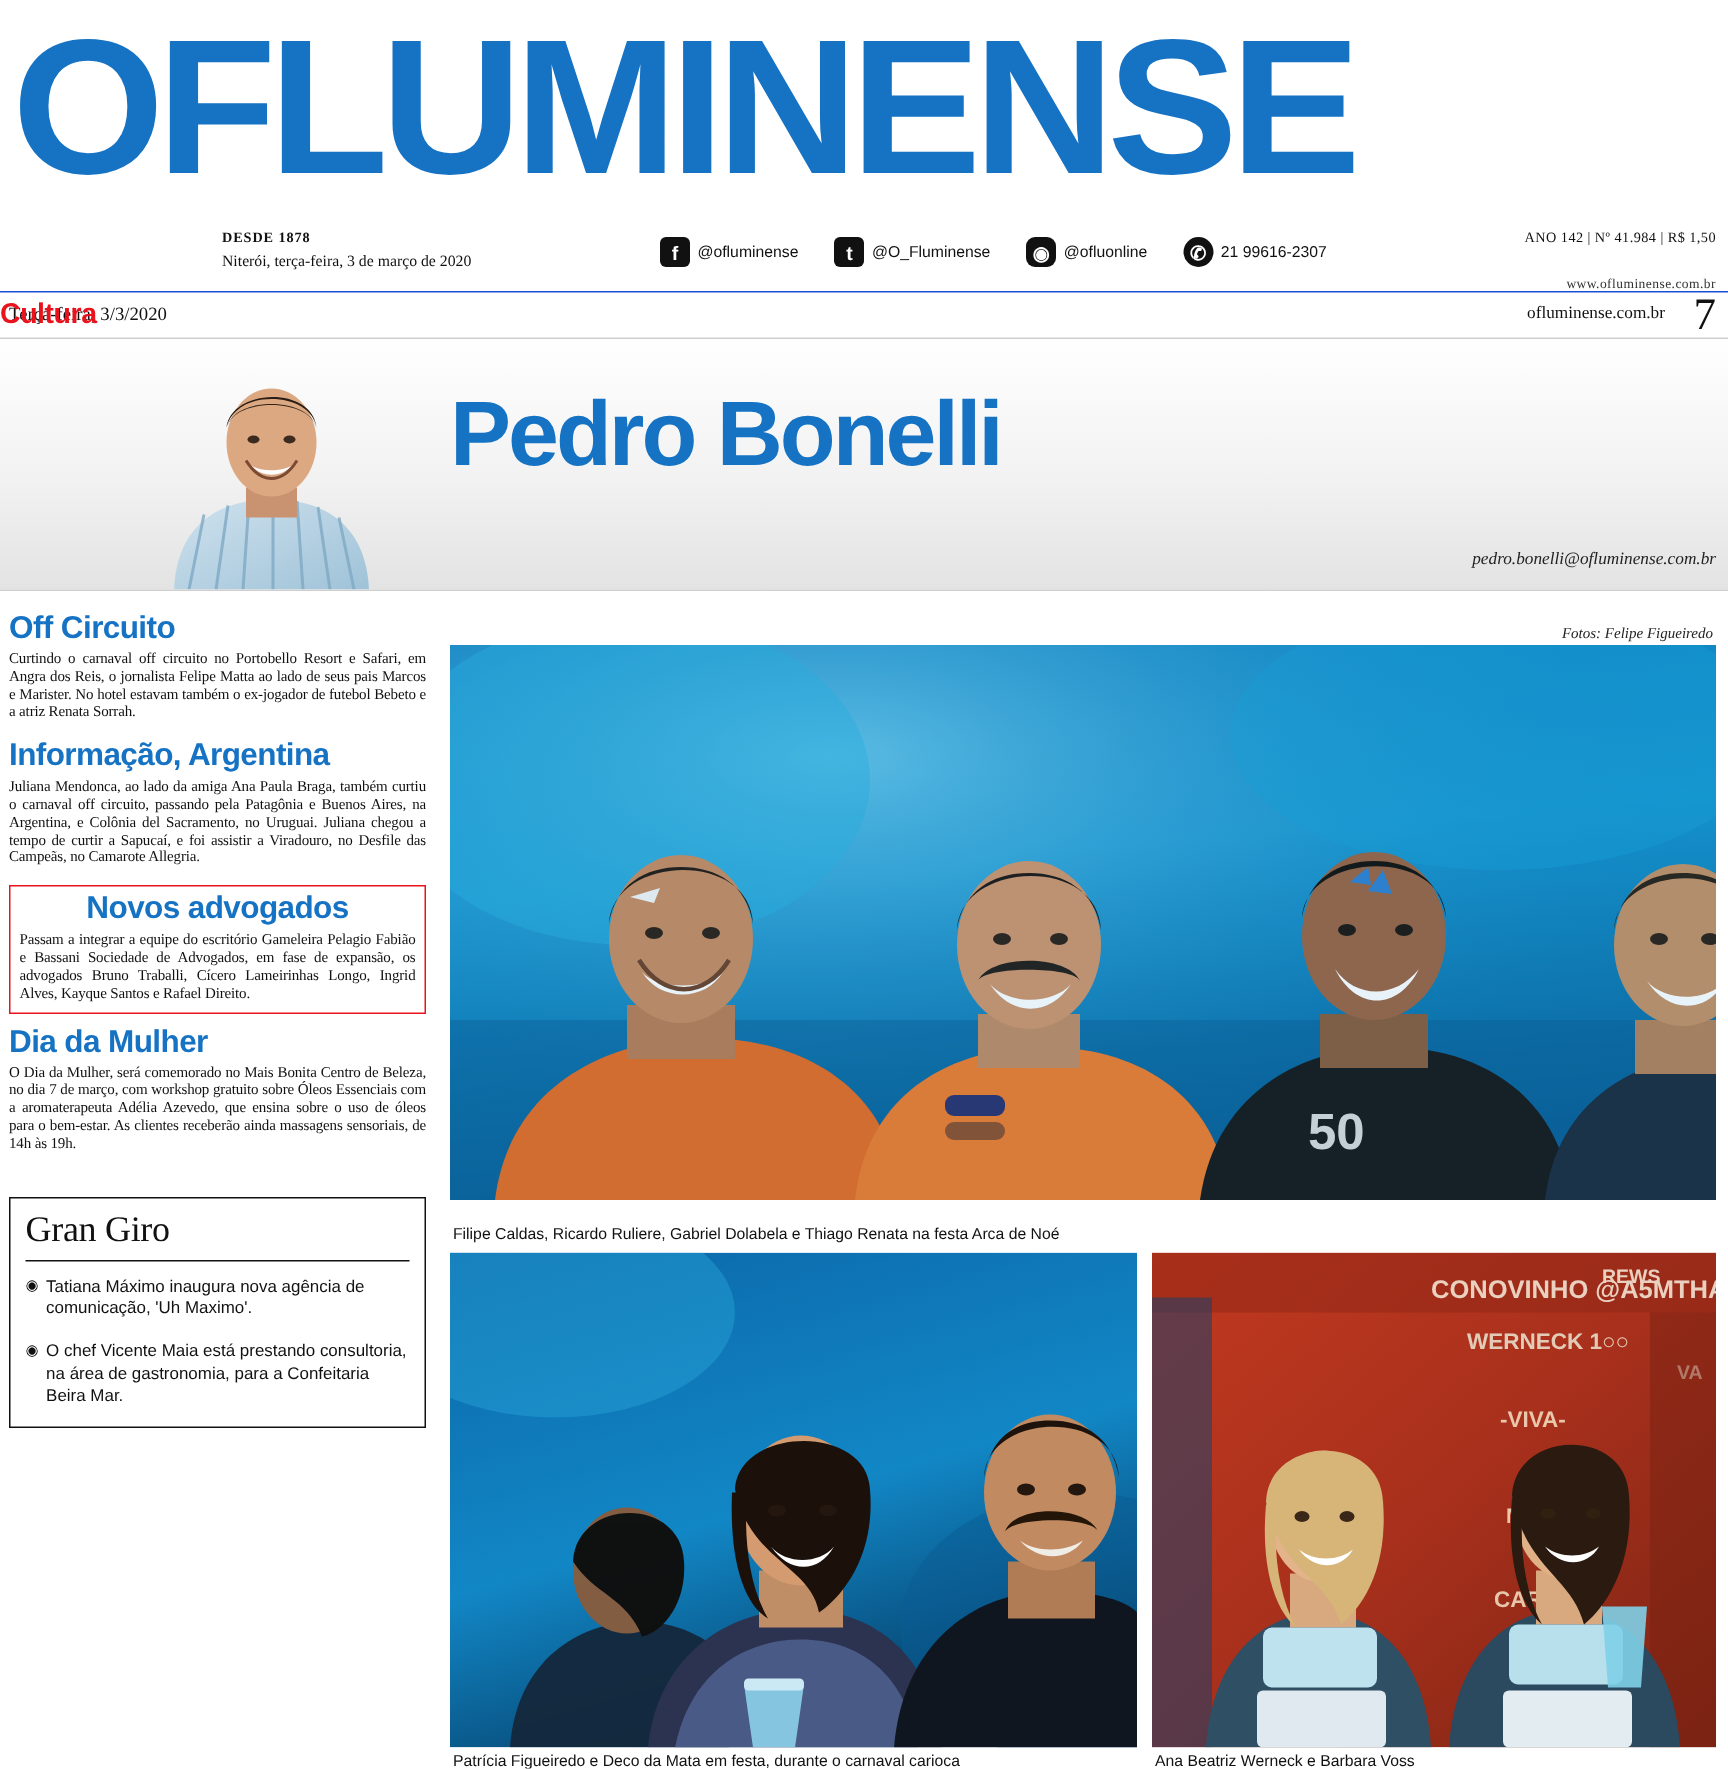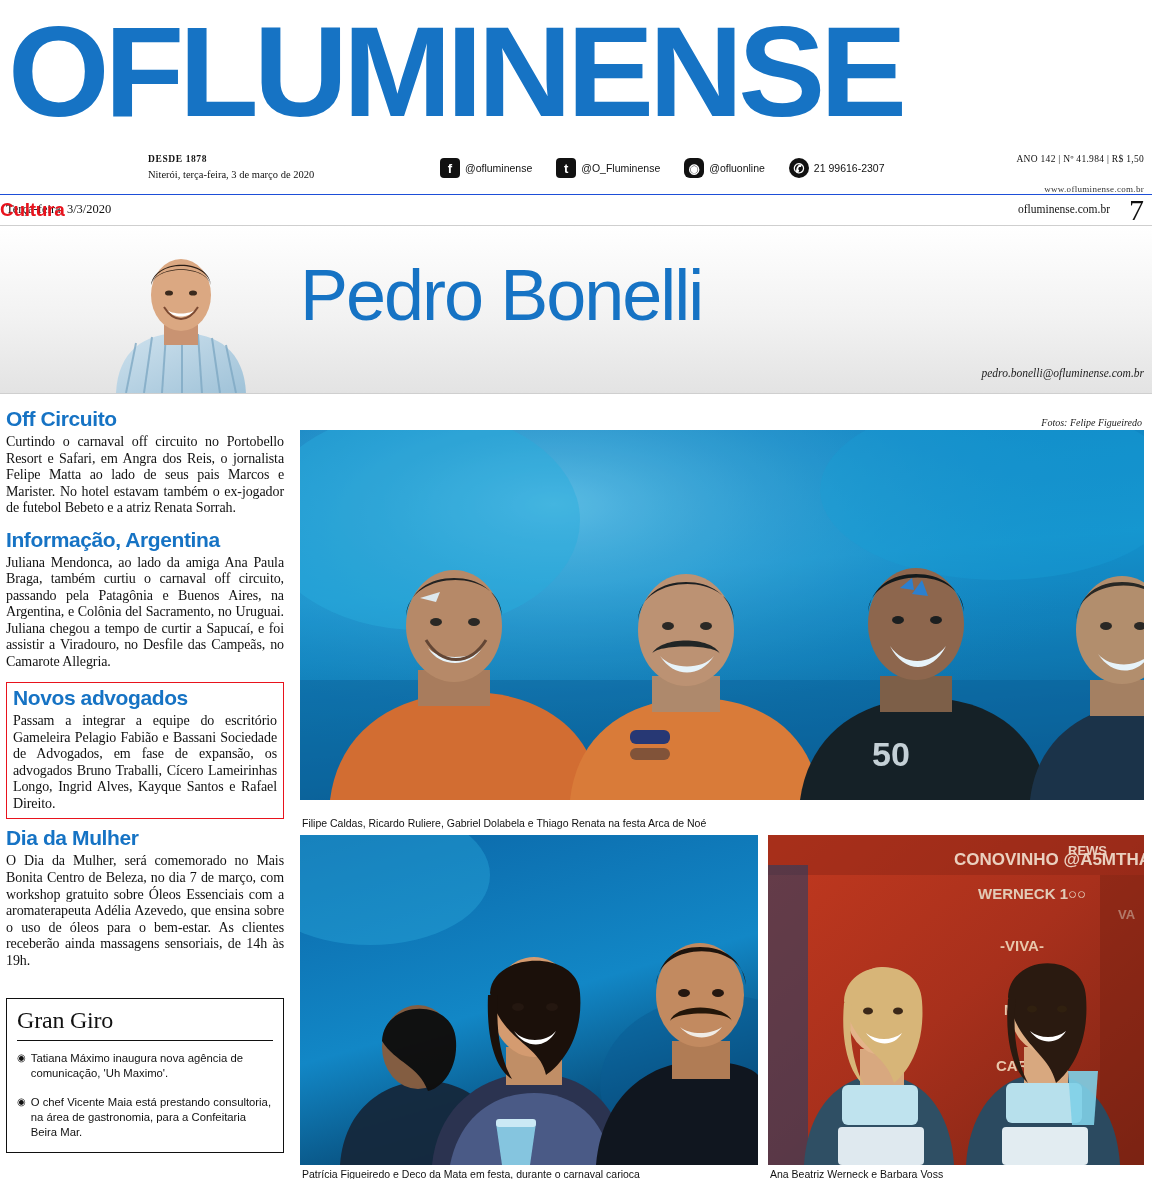--- a/index.html
+++ b/index.html
@@ -204,22 +204,22 @@
     left: 96px;
     bottom: 0;
     width: 170px;
     height: 160px;
   }
   .col-name {
     position: absolute;
     left: 300px;
     top: 28px;
     font-family: "Liberation Sans", sans-serif;
-    font-weight: normal;
-    font-size: 72px;
+    font-weight: bold;
+    font-size: 61px;
     color: #1673c4;
     letter-spacing: -2px;
   }
   .col-email {
     position: absolute;
     right: 8px;
     bottom: 14px;
     font-family: "Liberation Serif", serif;
     font-style: italic;
     font-size: 11.5px;
@@ -249,34 +249,34 @@
     font-family: "Liberation Sans", sans-serif;
     font-weight: bold;
     font-size: 21px;
     color: #1673c4;
     margin: 6px 0 4px 0;
     letter-spacing: -0.4px;
     line-height: 1.05;
   }
   p.art-body {
     font-family: "Liberation Serif", serif;
-    font-size: 14px;
+    font-size: 10px;
     line-height: 1.18;
     margin: 0 0 12px 0;
     text-align: justify;
     color: #111;
     letter-spacing: -0.1px;
   }
 
   .boxed {
     border: 1.6px solid #e8131d;
     padding: 4px 6px 6px 6px;
     margin: 6px 0 8px 0;
   }
-  .boxed h2.art-title { margin-top: 0; }
+  .boxed h2.art-title { margin-top: 0; text-align: center; }
   .boxed p.art-body { margin-bottom: 0; }
 
   
   .grangiro {
     border: 1px solid #111;
     margin-top: 29px;
     padding: 8px 10px 12px 10px;
   }
   .gg-title {
     font-family: "Liberation Serif", serif;

